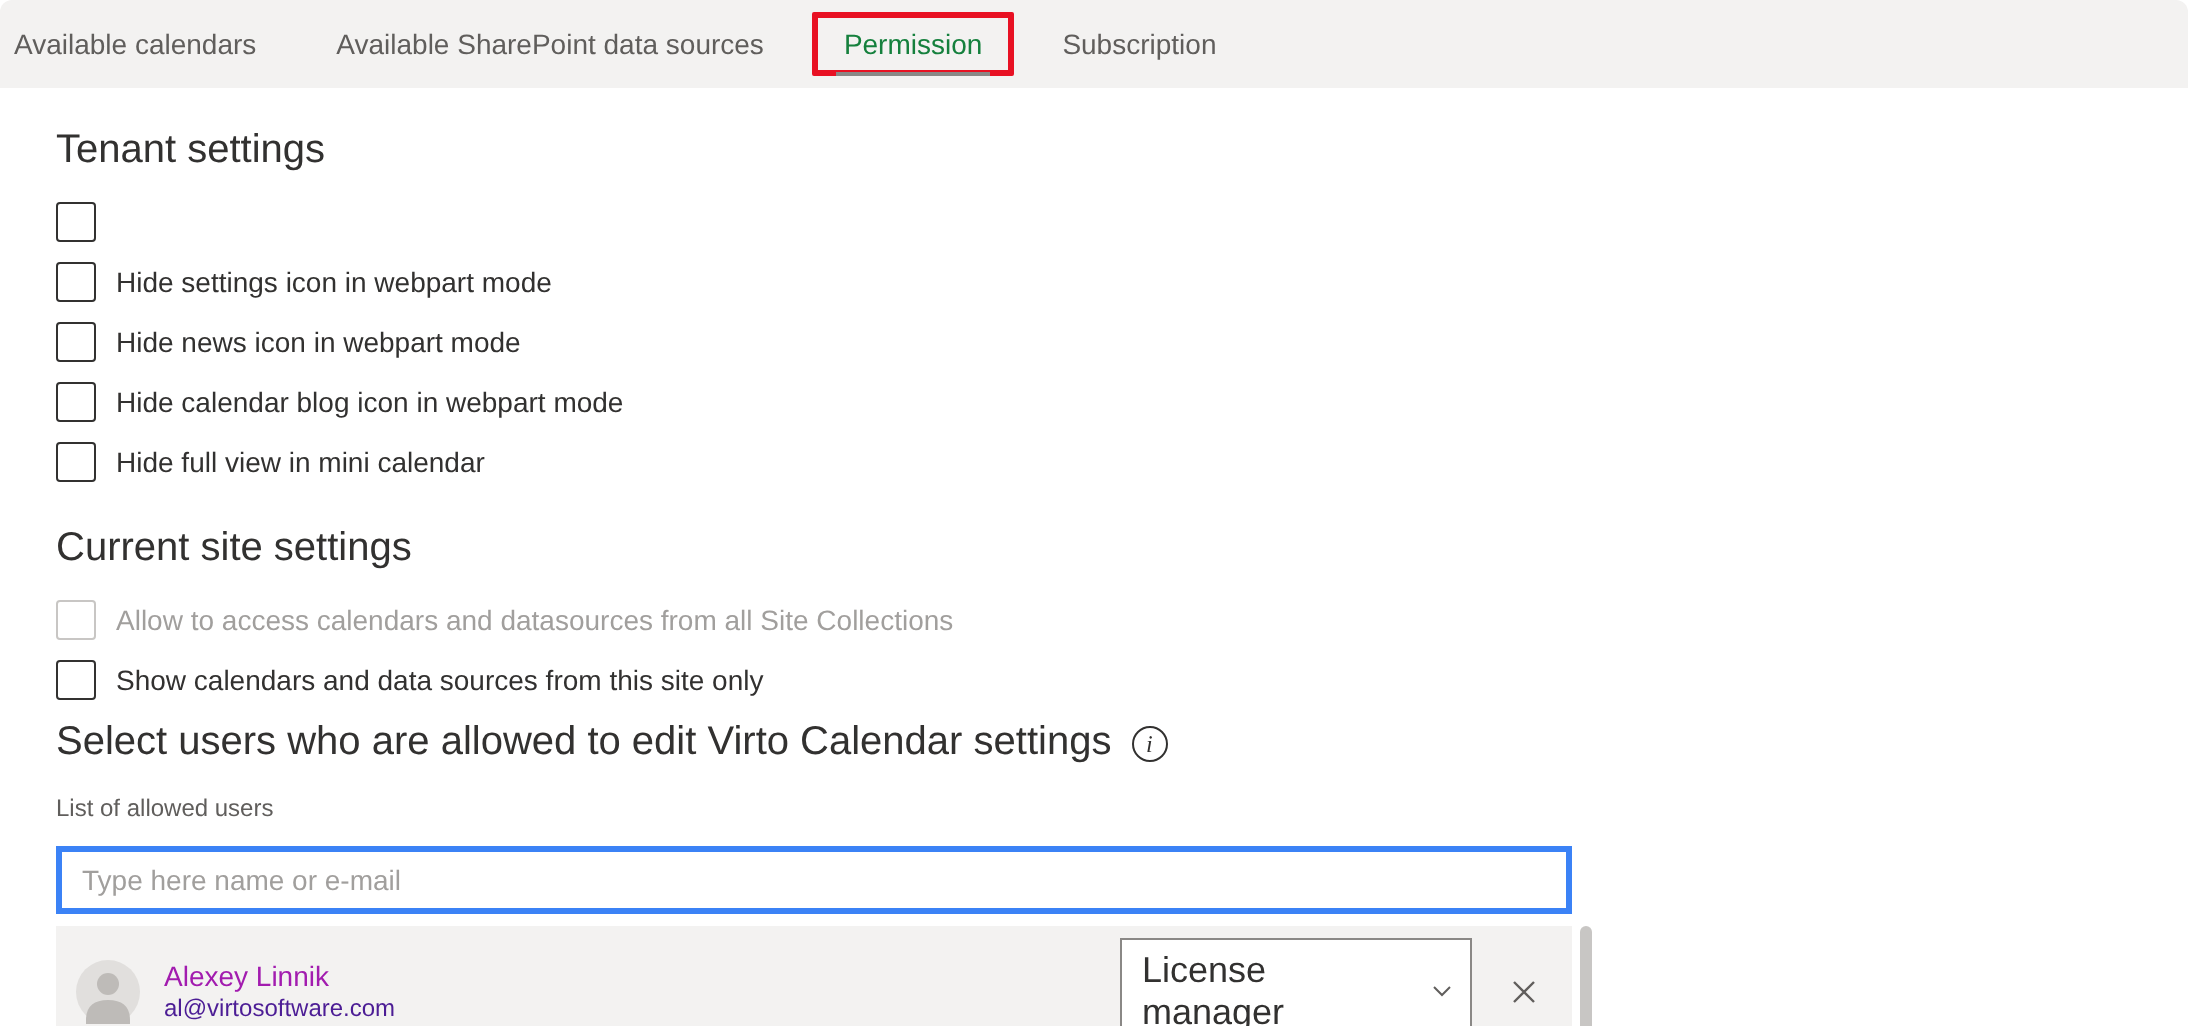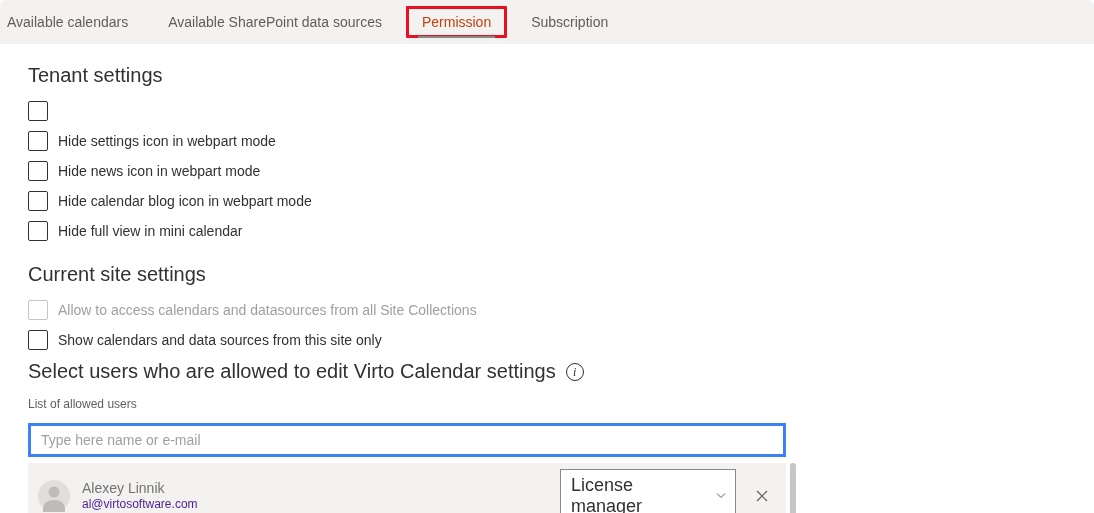--- a/index.html
+++ b/index.html
@@ -1,20 +1,20 @@
 <!DOCTYPE html>
 <html><head>
   <meta charset="utf-8">
   <style>
     * { box-sizing: border-box; margin: 0; padding: 0; }
     body { font-family: "Segoe UI", -apple-system, sans-serif; font-size: 14px; color: #323130; background: #fff; width: 1094px; }
     
     .tabs { background: #f3f2f1; border-radius: 6px 6px 0 0; display: flex; align-items: center; padding: 0 3px; height: 44px; gap: 32px; }
     .tab { color: #605e5c; padding: 10px 4px; cursor: pointer; position: relative; }
-    .tab.active { color: #c2410c; }
+    .tab.active { color: #15803d; }
     .tab.active::after { content: ''; position: absolute; bottom: 2px; left: 0; right: 0; height: 2px; background: #8a8886; }
     .tab-highlight { position: absolute; border: 3px solid #e81123; top: 2px; left: -12px; right: -12px; bottom: 2px; border-radius: 1px; }
     
     .content { padding: 20px 28px 10px 28px; }
     
     .section-title { font-size: 20px; font-weight: 400; color: #323130; margin-bottom: 14px; }
     .section-title.secondary { margin-top: 22px; }
     
     .checkbox-row { display: flex; align-items: center; margin-bottom: 10px; }
     .checkbox { width: 20px; height: 20px; border: 1px solid #323130; border-radius: 2px; flex-shrink: 0; cursor: pointer; }
@@ -27,21 +27,21 @@
     
     .field-label { font-size: 12px; color: #605e5c; margin-bottom: 12px; }
     .text-input { width: 100%; max-width: 758px; border: 3px solid #3b82f6; padding: 6px 10px; font-size: 14px; font-family: inherit; outline: none; }
     .text-input::placeholder { color: #a19f9d; }
     
     .user-list { margin-top: 6px; max-width: 758px; position: relative; }
     .user-row { display: flex; align-items: center; background: #f3f2f1; padding: 6px 10px; gap: 12px; }
     .avatar { width: 32px; height: 32px; flex-shrink: 0; }
     .avatar svg { width: 100%; height: 100%; }
     .user-info { flex: 1; }
-    .user-name { font-size: 14px; color: #737373; line-height: 1.3; }
+    .user-name { font-size: 14px; color: #a21caf; line-height: 1.3; }
     .user-email { font-size: 12px; color: #4c1d95; line-height: 1.3; }
     .role-select { width: 176px; border: 1px solid #8a8886; padding: 5px 28px 5px 10px; font-size: 18px; background: #fff; position: relative; cursor: pointer; display: flex; align-items: center; }
     .chevron { position: absolute; right: 8px; top: 50%; transform: translateY(-50%); }
     .remove-btn { width: 28px; height: 28px; display: flex; align-items: center; justify-content: center; cursor: pointer; color: #605e5c; font-size: 16px; }
     .scrollbar { position: absolute; right: -10px; top: 0; bottom: 0; width: 6px; background: #c8c6c4; border-radius: 3px; }
   </style>
 </head>
 <body>
 
 <div class="tabs">

